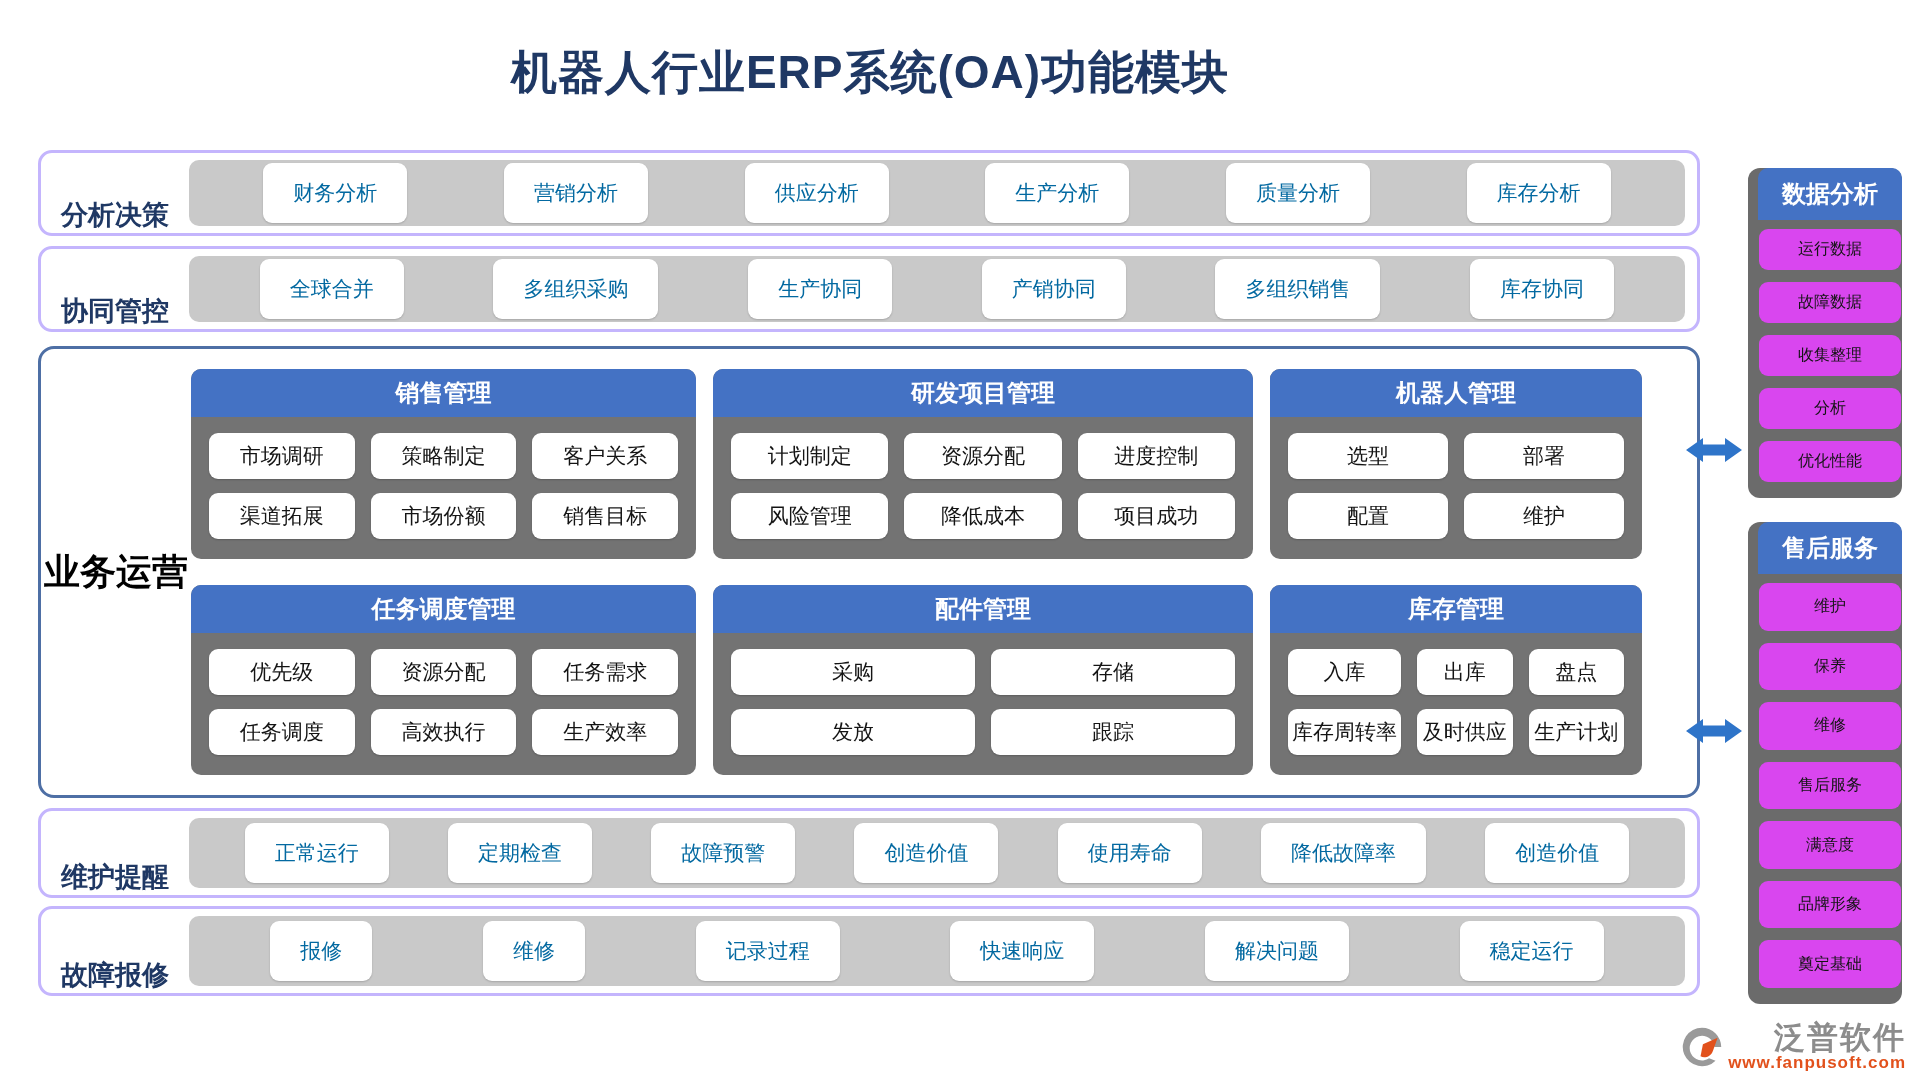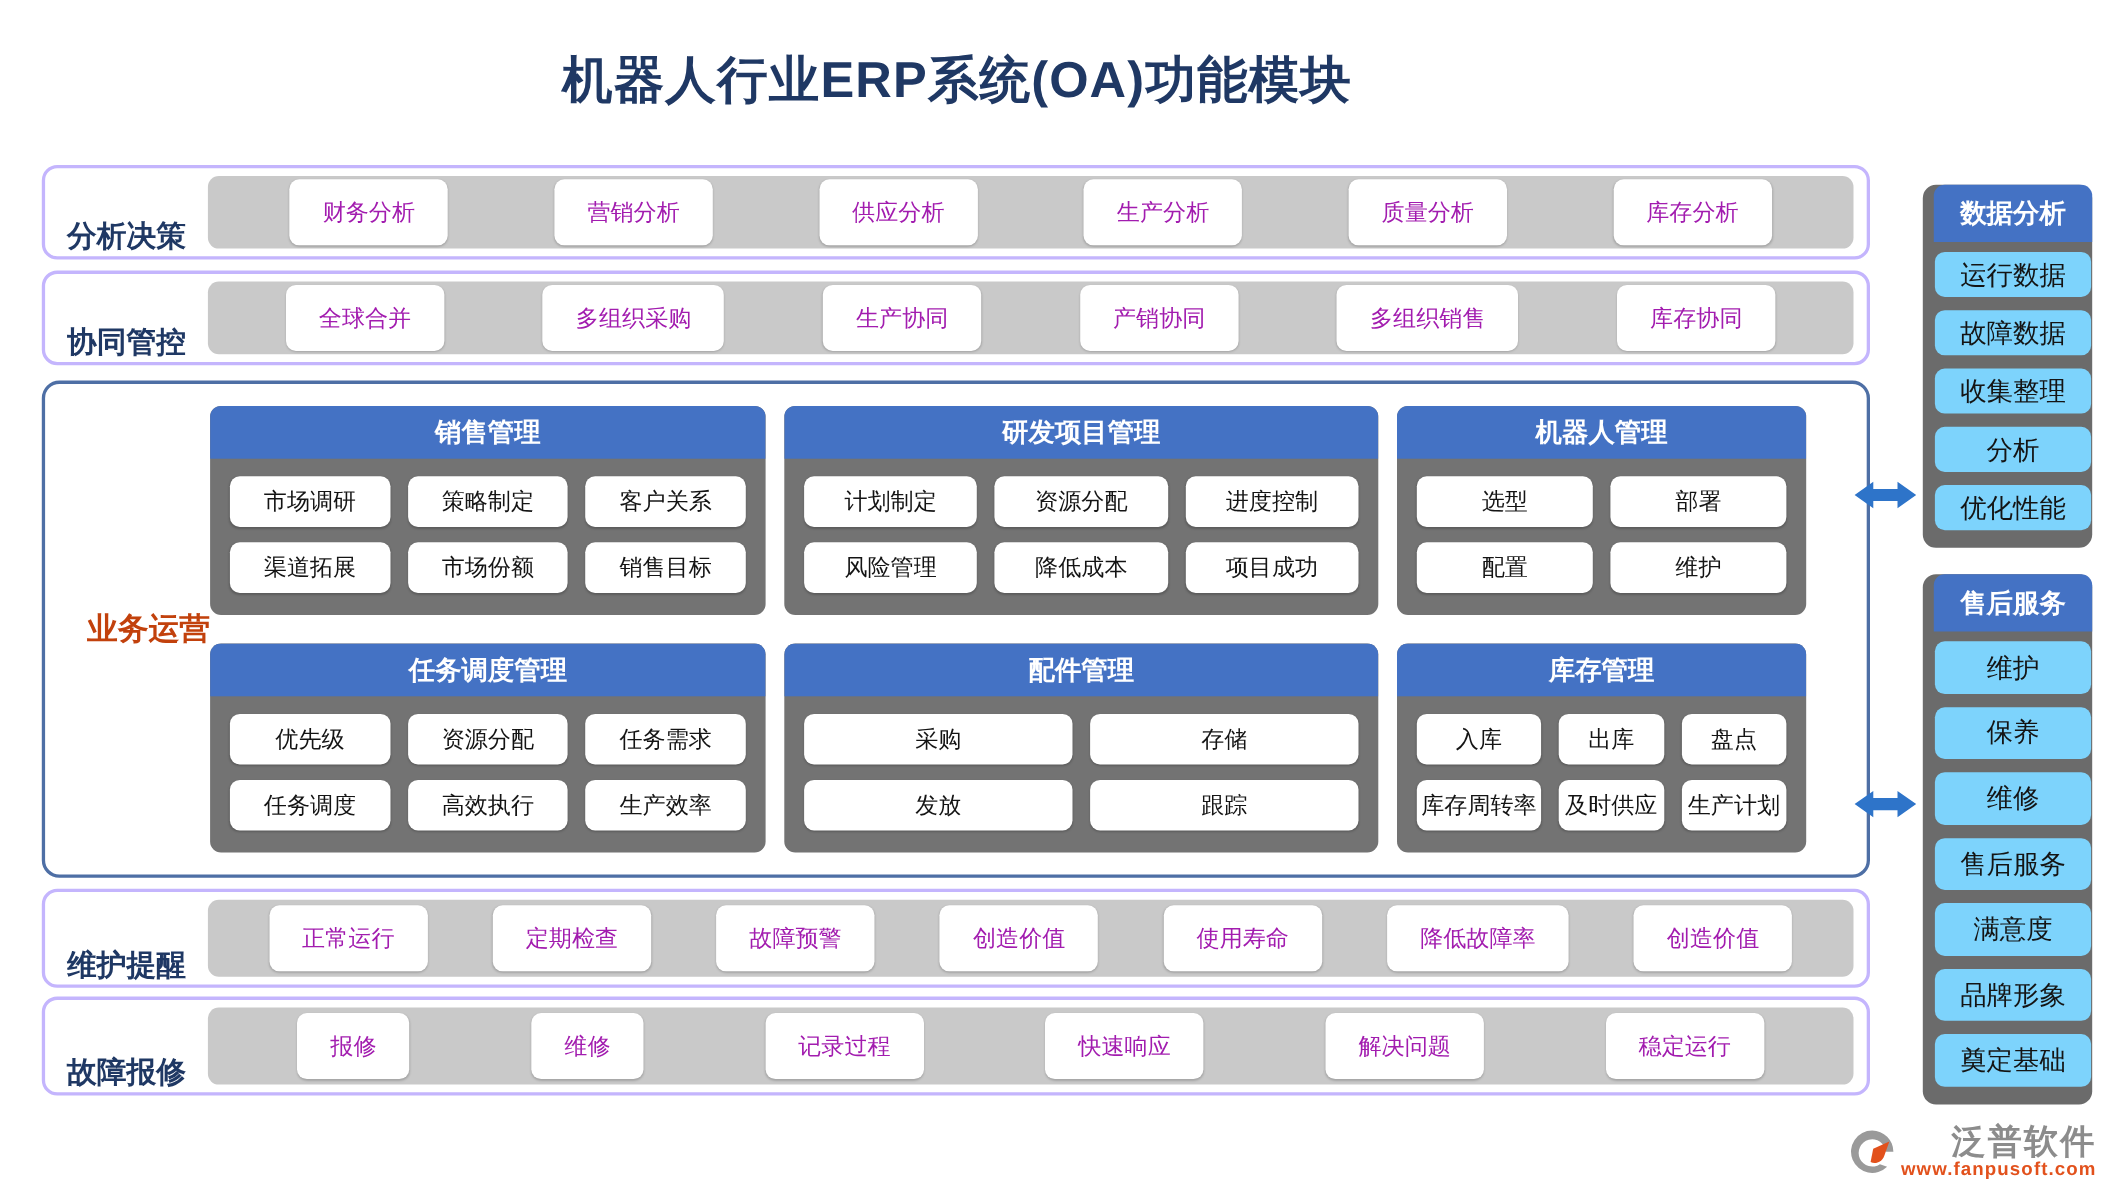--- a/index.html
+++ b/index.html
@@ -20,30 +20,30 @@
   #row-analysis{top:150px;height:86px}
   #row-collab{top:246px;height:86px}
   #row-maintain{top:808px;height:90px}
   #row-repair{top:906px;height:90px}
   .band-label{flex:0 0 148px;text-align:center;font-size:27px;font-weight:800;color:#1F3864;}
   .band-track{
     flex:1;align-self:stretch;margin:7px 12px 7px 0;background:#C9C9C9;border-radius:10px;
     display:flex;align-items:center;justify-content:space-around;padding:0 26px;
   }
   .pill{
-    background:#fff;border-radius:9px;padding:16px 30px;font-size:21px;color:#a21caf;
+    background:#fff;border-radius:9px;padding:16px 30px;font-size:21px;color:#0369a1;
     white-space:nowrap;box-shadow:0 1px 2px rgba(0,0,0,.18);
   }
   
   #main-box{
     position:absolute;left:38px;top:346px;width:1662px;height:452px;box-sizing:border-box;
     border:3px solid #4E6FA5;border-radius:16px;background:#fff;
     display:flex;align-items:center;
   }
-  .main-label{flex:0 0 150px;text-align:right;font-size:28px;font-weight:800;color:#c2410c;}
+  .main-label{flex:0 0 150px;text-align:center;font-size:36px;font-weight:800;color:#000000;}
   .cards{
     flex:1;display:grid;grid-template-columns:505px 540px 372px;
     gap:26px 17px;padding-right:18px;
   }
   .card{background:#737373;border-radius:10px;overflow:hidden;display:flex;flex-direction:column;}
   .card-header{background:#4472C4;color:#fff;font-size:24px;font-weight:700;text-align:center;padding:8px 0;}
   .card-body{flex:1;display:grid;gap:14px 16px;padding:16px 18px 20px;align-content:center;}
   .cols-3 .card-body{grid-template-columns:repeat(3,1fr);}
   .cols-2 .card-body{grid-template-columns:repeat(2,1fr);}
   .card-btn{
@@ -55,23 +55,23 @@
     position:absolute;left:1748px;width:154px;box-sizing:border-box;background:#6B6B6B;
     border-radius:12px;display:flex;flex-direction:column;padding-bottom:10px;padding-left:10px;
   }
   #panel-data{top:168px;height:330px}
   #panel-service{top:522px;height:482px}
   .side-header{
     background:#4472C4;color:#fff;font-weight:700;font-size:24px;text-align:center;
     border-radius:10px 10px 0 0;padding:10px 0;margin-bottom:3px;
   }
   .side-btn{
-    background:#7dd3fc;border-radius:9px;margin:6px 1px;flex:1;
+    background:#d946ef;border-radius:9px;margin:6px 1px;flex:1;
     display:flex;align-items:center;justify-content:center;
-    font-size:24px;color:#141414;white-space:nowrap;
+    font-size:16px;color:#141414;white-space:nowrap;
   }
   
   .h-arrow{position:absolute;left:1685px;width:58px;height:30px;}
   #arrow-top{top:435px}
   #arrow-bottom{top:716px}
   
   .logo{
     position:absolute;right:14px;bottom:8px;display:flex;align-items:center;gap:4px;
   }
   .logo-text{display:flex;flex-direction:column;align-items:flex-end;line-height:1.05;}

